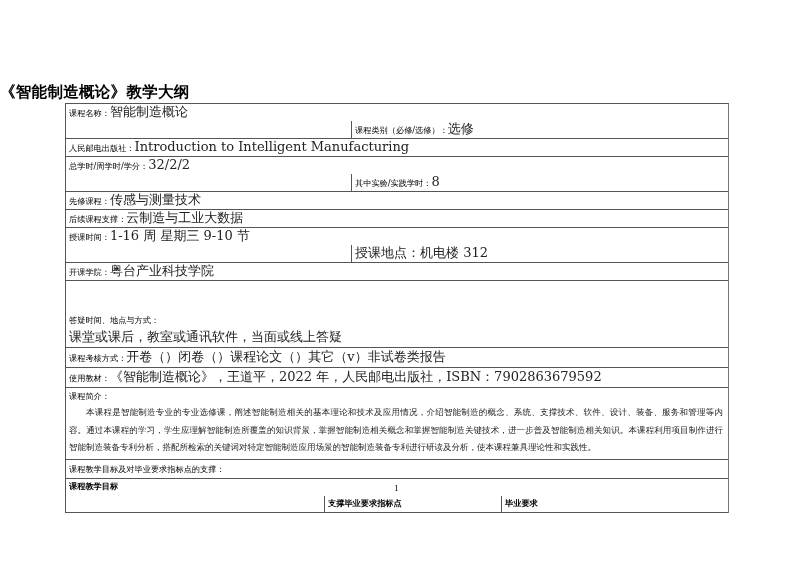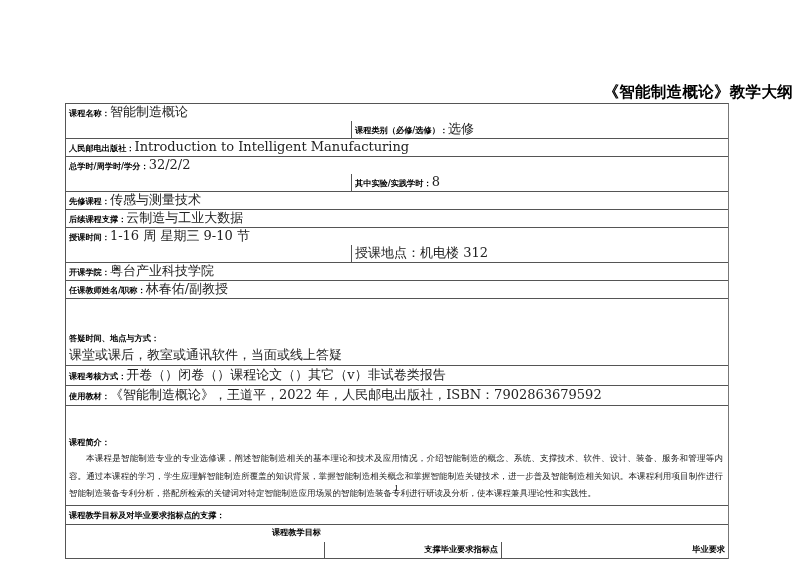--- a/index.html
+++ b/index.html
@@ -1,35 +1,35 @@
 <!DOCTYPE html>
 <html><head>
 <meta charset="utf-8">
 <style>
   html, body { margin: 0; padding: 0; background: #ffffff; }
   body { width: 793px; height: 561px; position: relative; overflow: hidden;
          font-family: "DejaVu Serif", "Liberation Serif", serif; color: #000; }
-  .title { position: absolute; left: 0; top: 82px; width: 793px; text-align: right;
+  .title { position: absolute; left: 0; top: 82px; width: 793px; text-align: left;
            font-family: "DejaVu Sans", "Liberation Sans", sans-serif; font-weight: bold;
            font-size: 15.5px; letter-spacing: 0.3px; }
   .sheet { position: absolute; left: 65px; top: 103px; width: 662px;
            border-top: 1.5px solid #555; border-left: 1.5px solid #555; border-right: 1.5px solid #777; }
   .row { display: flex; border-bottom: 1.2px solid #555; font-size: 8.6px; line-height: 16px; }
   .row.tall { line-height: 15px; }
   .cell { padding: 0 3px; box-sizing: border-box; white-space: nowrap; overflow: hidden; }
   .cell + .cell { border-left: 1.2px solid #555; margin-top: 17px; }
-  .lbl { font-family: "DejaVu Sans", "Liberation Sans", sans-serif; font-weight: bold; font-size: 8.2px; }
+  .lbl { font-family: "DejaVu Sans", "Liberation Sans", sans-serif; font-weight: normal; font-size: 8.2px; }
   .val { font-family: "DejaVu Serif", "Liberation Serif", serif; font-size: 13px; color: #222; }
   .w-left { width: 285px; }
   .w-right { flex: 1; }
   .stack { display: block; padding: 0 3px; }
   .stack .line { display: block; white-space: nowrap; }
   .intro p { margin: 0; white-space: normal; font-size: 8.5px; line-height: 17.5px; text-align: justify; padding-right: 2px; }
   .intro .indent { text-indent: 2em; }
-  .hdr-row .cell { font-family: Liberation Serif, serif; font-weight: bold; font-size: 8.2px; text-align: right; }
+  .hdr-row .cell { font-family: Liberation Serif, serif; font-weight: bold; font-size: 8.2px; }
   .c1 { width: 258px; } .c2 { width: 177px; } .c3 { flex: 1; }
   .pagenum { position: absolute; left: 0; width: 793px; top: 483px; text-align: center;
              font-size: 9px; font-family: "Liberation Serif", serif; }
 </style>
 </head>
 <body>
 
 <div class="title">《智能制造概论》教学大纲</div>
 
 <div class="sheet">
@@ -79,25 +79,20 @@
     </div>
   </div>
 
 
   <div class="row">
     <div class="cell w-right">
       <span class="lbl">开课学院：</span><span class="val">粤台产业科技学院</span>
     </div>
   </div>
 
-  <div class="row">
-    <div class="cell w-right">
-      <span class="lbl">任课教师姓名/职称：</span><span class="val">林春佑/副教授</span>
-    </div>
-  </div>
 
   <div class="row tall">
     <div class="cell w-right stack" style="padding-top:2px;padding-bottom:2px;">
       <span class="line lbl" style="line-height:17px;margin-top:29px;">答疑时间、地点与方式：</span>
       <span class="line val" style="line-height:16px;">课堂或课后，教室或通讯软件，当面或线上答疑</span>
     </div>
   </div>
 
   <div class="row">
     <div class="cell w-right" style="line-height:18px;">
@@ -105,21 +100,21 @@
     </div>
   </div>
 
   <div class="row tall">
     <div class="cell w-right stack" style="padding-top:1px;padding-bottom:1px;">
       <span class="line"><span class="lbl">使用教材：</span><span class="val">《智能制造概论》，王道平，2022 年，人民邮电出版社，ISBN：7902863679592</span></span>
     </div>
   </div>
 
   <div class="row">
-    <div class="cell w-right stack intro" style="padding-top:1px;padding-bottom:2px;margin-top:28px;">
+    <div class="cell w-right stack intro" style="padding-top:1px;padding-bottom:2px;">
       <span class="line lbl" style="line-height:15px;">课程简介：</span>
       <p class="indent val">本课程是智能制造专业的专业选修课，阐述智能制造相关的基本理论和技术及应用情况，介绍智能制造的概念、系统、支撑技术、软件、设计、装备、服务和管理等内容。通过本课程的学习，学生应理解智能制造所覆盖的知识背景，掌握智能制造相关概念和掌握智能制造关键技术，进一步普及智能制造相关知识。本课程利用项目制作进行智能制造装备专利分析，搭配所检索的关键词对特定智能制造应用场景的智能制造装备专利进行研读及分析，使本课程兼具理论性和实践性。</p>
     </div>
   </div>
 
   <div class="row">
     <div class="cell w-right" style="line-height:18px;">
       <span class="lbl">课程教学目标及对毕业要求指标点的支撑：</span>
     </div>
   </div>

